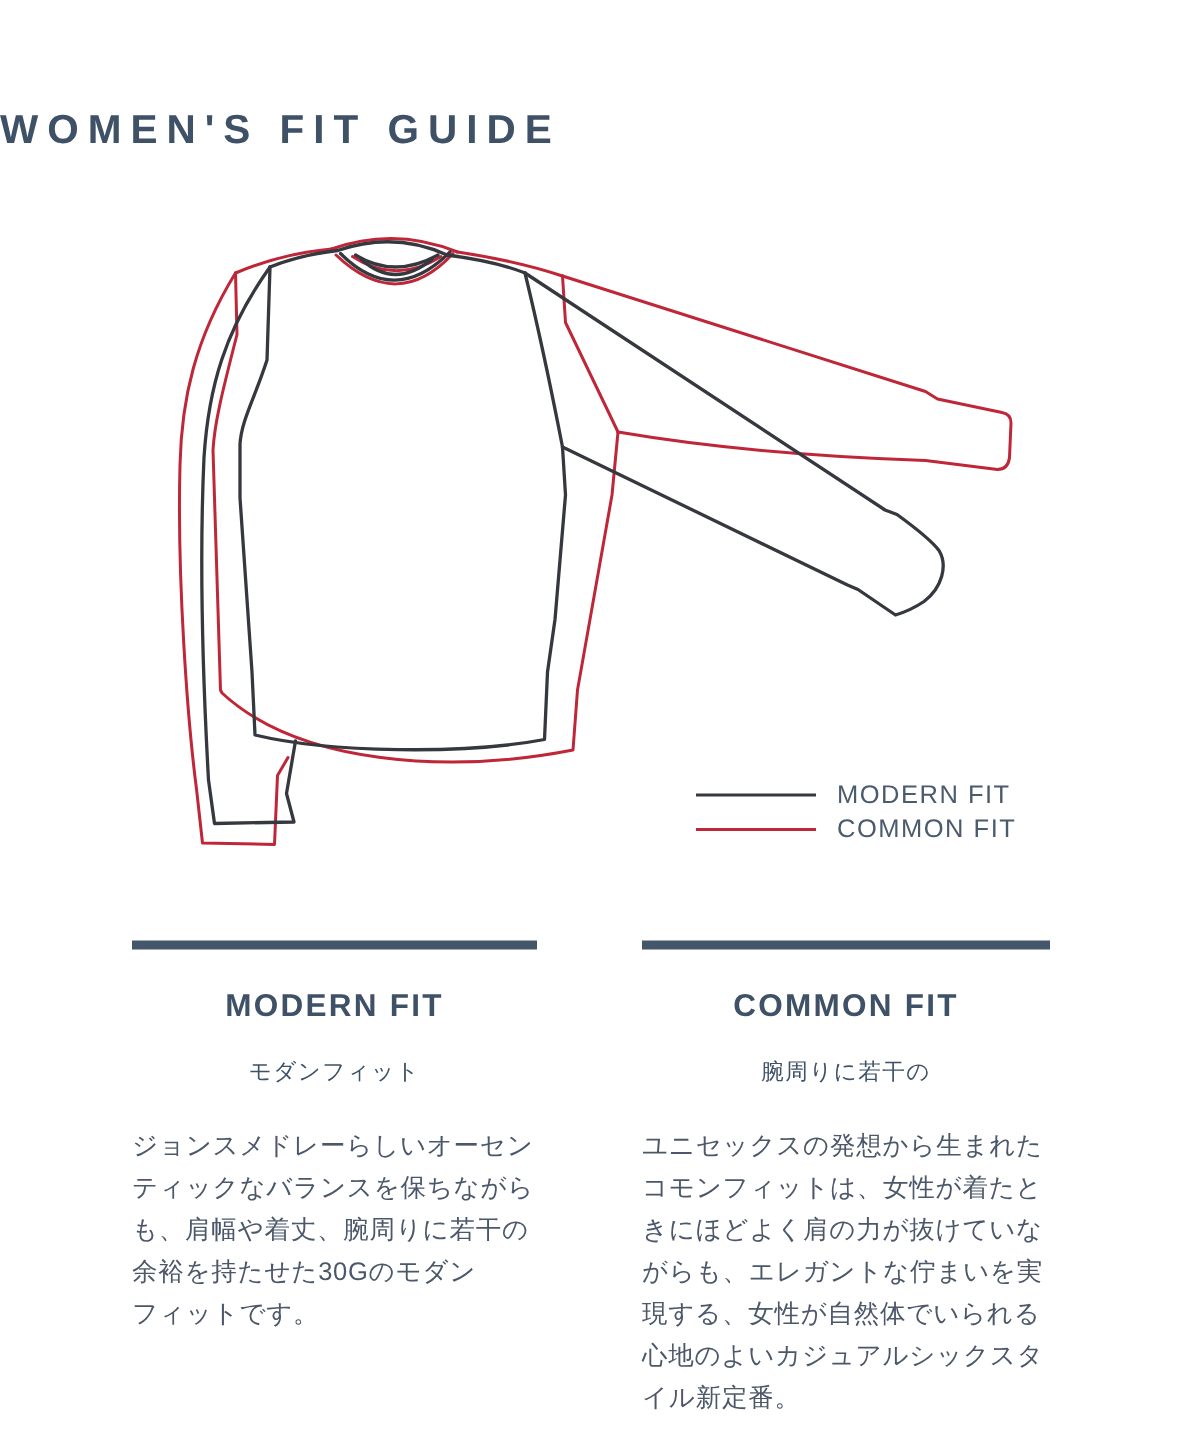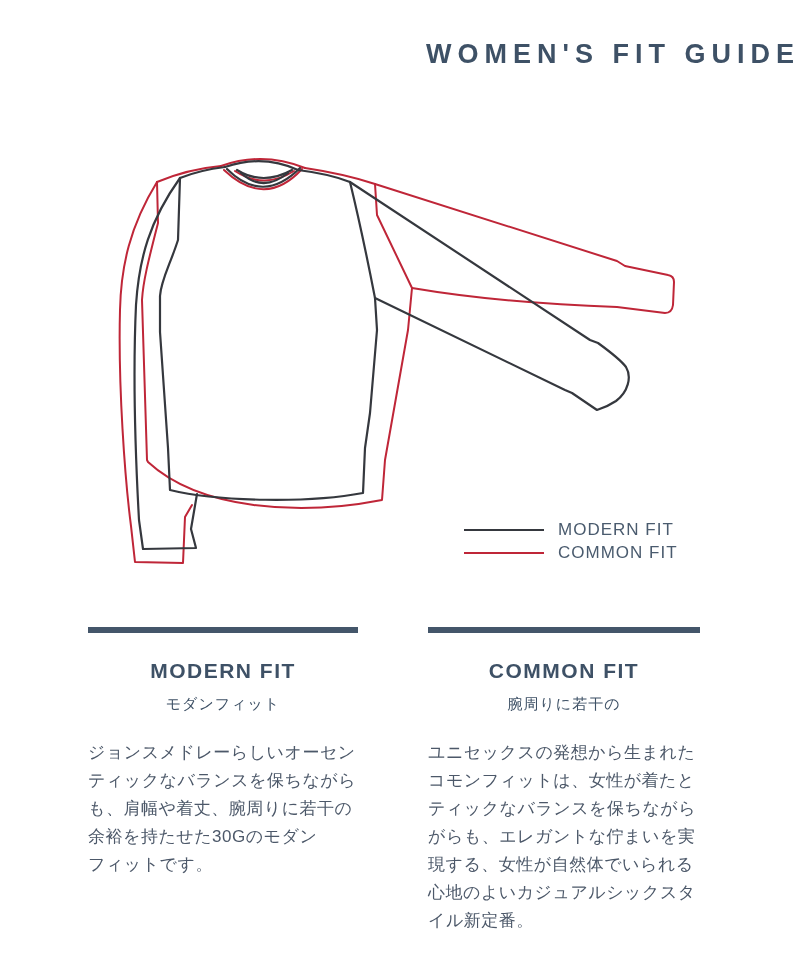--- a/index.html
+++ b/index.html
@@ -1,39 +1,39 @@
 <!DOCTYPE html>
 <html><head>
 <meta charset="utf-8">
 <style>
   html,body{margin:0;padding:0;background:#ffffff;}
   .page{
     position:relative;width:800px;height:960px;background:#ffffff;overflow:hidden;
     font-family:"Liberation Sans","DejaVu Sans",sans-serif;
   }
   .title{
-    position:absolute;top:37px;left:0;width:800px;margin:0;
-    text-align:right;font-size:27px;font-weight:700;letter-spacing:6px;
+    position:absolute;top:69px;left:0;width:800px;margin:0;
+    text-align:left;font-size:27px;font-weight:700;letter-spacing:6px;
     color:#3e5166;line-height:34px;
   }
   .garment{position:absolute;top:0;left:0;width:800px;height:600px;}
   .legend{position:absolute;left:463px;top:518px;}
   .legend-row{display:flex;align-items:center;height:23px;}
   .legend-row .swatch{display:block;margin-right:13px;}
   .legend-label{font-size:17px;letter-spacing:1px;color:#4a5b6e;}
   .col{position:absolute;top:627px;width:270px;}
   .col.left{left:88px;}
   .col.right{left:428px;width:272px;}
   .divider{width:100%;height:6px;background:#44566a;}
   .col h2{
     margin:25px 0 0;text-align:center;font-size:21px;font-weight:700;
     letter-spacing:1.5px;color:#3e5166;line-height:26px;
   }
   .col h3{
-    margin:10px 0 0;text-align:center;font-size:15px;font-weight:500;
+    margin:21px 0 0;text-align:center;font-size:15px;font-weight:500;
     color:#3e5166;line-height:20px;letter-spacing:1px;
   }
   .col p{
     margin:25px 0 0;font-size:17px;line-height:28px;color:#4c5869;
     white-space:pre-line;text-align:left;letter-spacing:0.5px;
   }
 </style>
 </head>
 <body>
 
@@ -108,20 +108,20 @@
 余裕を持たせた30Gのモダン
 フィットです。</p>
   </section>
 
   <section class="col right">
     <div class="divider"></div>
     <h2>COMMON FIT</h2>
     <h3>腕周りに若干の</h3>
     <p>ユニセックスの発想から生まれた
 コモンフィットは、女性が着たと
-ティックなバランスを保ちながら
+きにほどよく肩の力が抜けていな
 がらも、エレガントな佇まいを実
 現する、女性が自然体でいられる
 心地のよいカジュアルシックスタ
 イル新定番。</p>
   </section>
 
 </div>
 
 </body></html>

